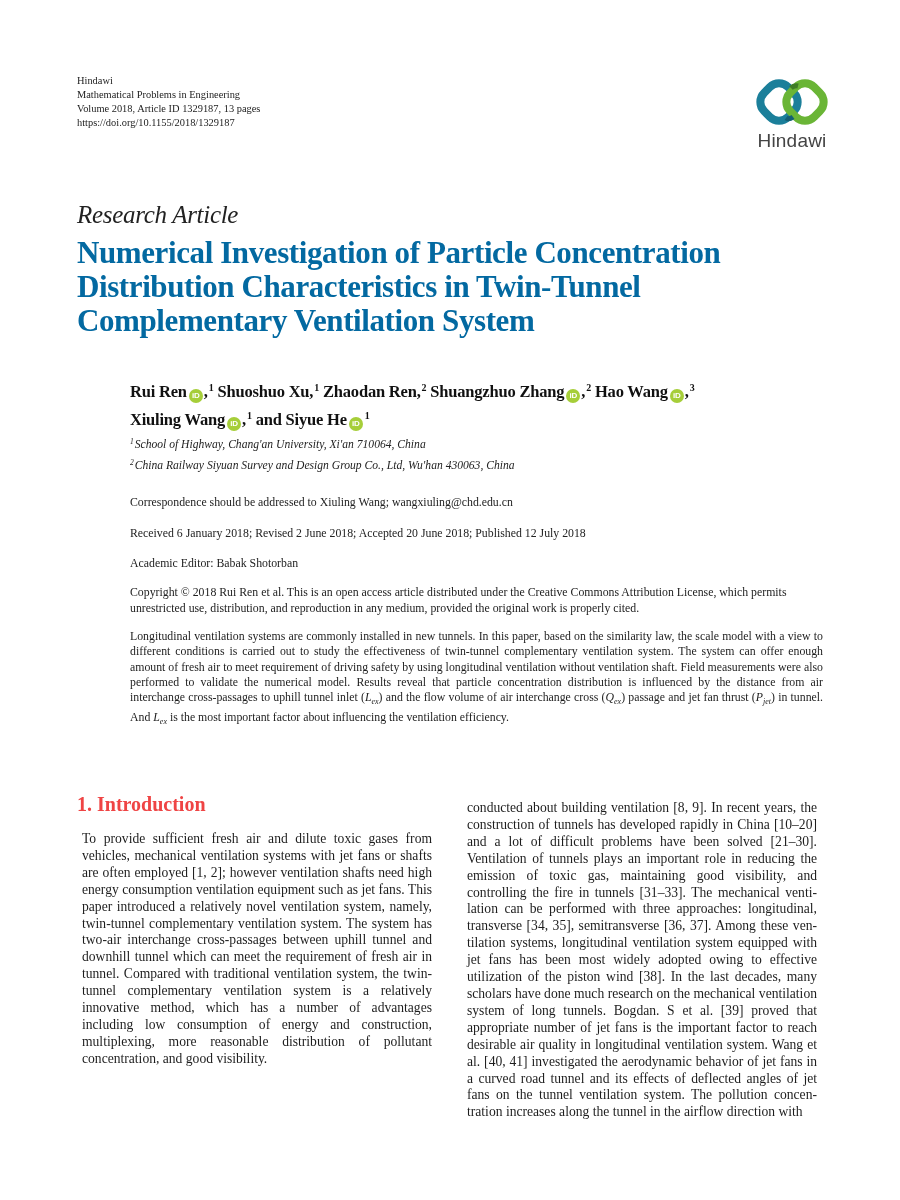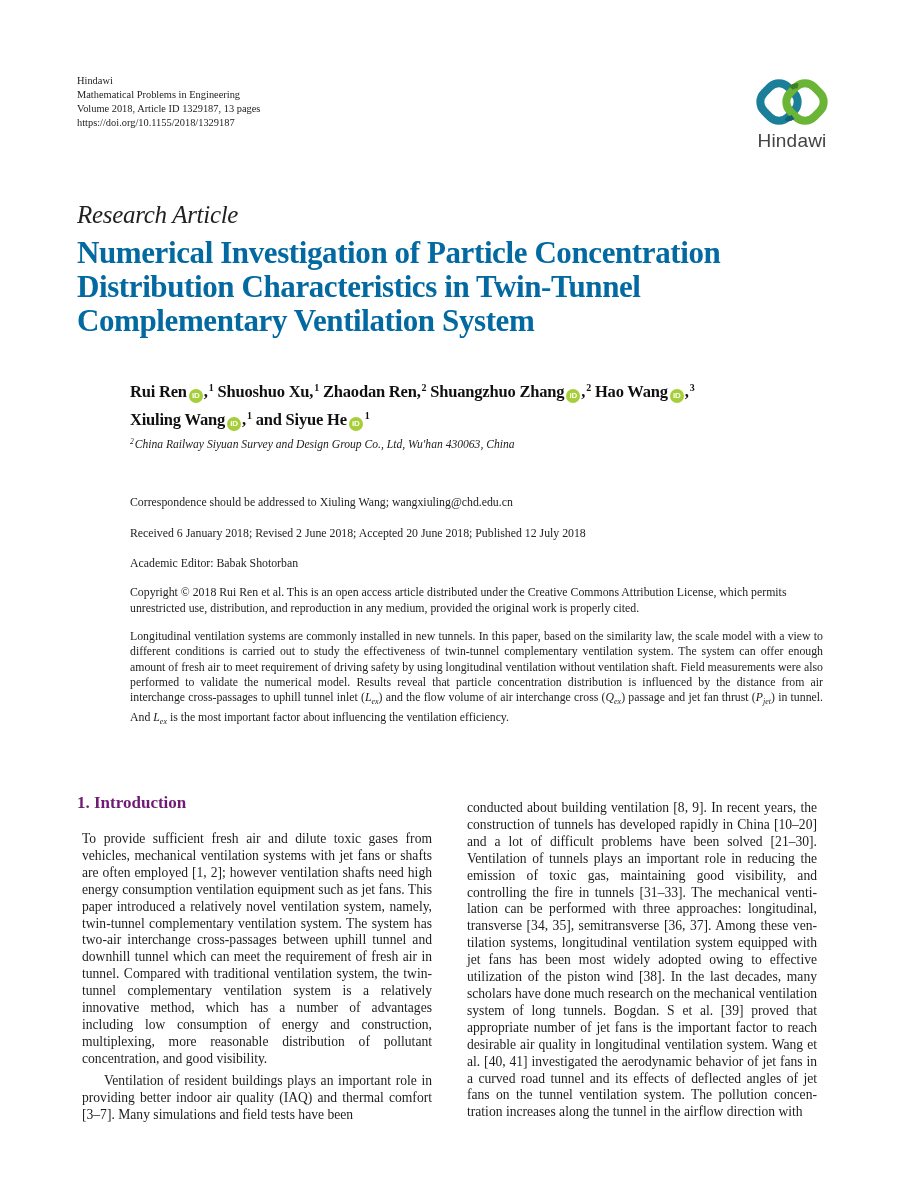--- a/index.html
+++ b/index.html
@@ -49,21 +49,21 @@
     position: absolute; left: 130px; width: 700px; font-size: 11.8px; color: #222;
   }
   .abstract {
     position: absolute; left: 130px; top: 629px; width: 693px;
     font-size: 11.8px; line-height: 15.3px; text-align: justify; color: #1d1d1d;
   }
   .abstract i.sym { font-style: italic; }
   .abstract sub { font-size: 8px; font-style: italic; }
   .section-head {
     position: absolute; left: 77px; top: 793px;
-    font-weight: bold; font-size: 17px; color: #701a75;
+    font-weight: bold; font-size: 20px; color: #ef4444;
   }
   .col {
     position: absolute; width: 360px; font-size: 13.6px; line-height: 16.9px;
     text-align: justify; color: #1d1d1d; hyphens: manual;
   }
   .col-left { left: 77px; top: 826px; }
   .col-right { left: 462px; top: 795px; }
   .col p { margin: 5px; }
   .col p.indent { text-indent: 22px; }
 </style>
@@ -100,32 +100,32 @@
   <span><span>Shuoshuo Xu</span><span>,</span><sup>1</sup></span>
   <span><span>Zhaodan Ren</span><span>,</span><sup>2</sup></span>
   <span><span>Shuangzhuo Zhang</span><span class="orcid">iD</span><span>,</span><sup>2</sup></span>
   <span><span>Hao Wang</span><span class="orcid">iD</span><span>,</span><sup>3</sup></span><br>
   <span><span>Xiuling Wang</span><span class="orcid">iD</span><span>,</span><sup>1</sup></span>
   <span>and</span>
   <span><span>Siyue He</span><span class="orcid">iD</span><sup>1</sup></span>
 </div>
 
 <div class="affils">
+  <div><sup>1</sup><span>School of Highway, Chang'an University, Xi'an 710064, China</span></div>
   <div><sup>2</sup><span>China Railway Siyuan Survey and Design Group Co., Ltd, Wu'han 430063, China</span></div>
 </div>
 
 <div class="meta" style="top:495px;">Correspondence should be addressed to Xiuling Wang; wangxiuling@chd.edu.cn</div>
 <div class="meta" style="top:526px;">Received 6 January 2018; Revised 2 June 2018; Accepted 20 June 2018; Published 12 July 2018</div>
 <div class="meta" style="top:556px;">Academic Editor: Babak Shotorban</div>
 <div class="meta" style="top:585px; line-height:15.5px;">Copyright © 2018 Rui Ren et al. This is an open access article distributed under the Creative Commons Attribution License, which permits unrestricted use, distribution, and reproduction in any medium, provided the original work is properly cited.</div>
 
 <div class="abstract"><span>Longitudinal ventilation systems are commonly installed in new tunnels. In this paper, based on the similarity law, the scale model with a view to different conditions is carried out to study the effectiveness of twin-tunnel complementary ventilation system. The system can offer enough amount of fresh air to meet requirement of driving safety by using longitudinal ventilation without ventilation shaft. Field measurements were also performed to validate the numerical model. Results reveal that particle concentration distribution is influenced by the distance from air interchange cross-passages to uphill tunnel inlet (</span><i class="sym">L</i><sub>ex</sub><span>) and the flow volume of air interchange cross (</span><i class="sym">Q</i><sub>ex</sub><span>) passage and jet fan thrust (</span><i class="sym">P</i><sub>jet</sub><span>) in tunnel. And </span><i class="sym">L</i><sub>ex</sub><span> is the most important factor about influencing the ventilation efficiency.</span></div>
 
 <div class="section-head">1. Introduction</div>
 
 <div class="col col-left">
   <p>To provide sufficient fresh air and dilute toxic gases from vehicles, mechanical ventilation systems with jet fans or shafts are often employed [1, 2]; however ventilation shafts need high energy consumption ventilation equipment such as jet fans. This paper introduced a relatively novel ventilation sys­tem, namely, twin-tunnel complementary ventilation system. The system has two-air interchange cross-passages between uphill tunnel and downhill tunnel which can meet the requirement of fresh air in tunnel. Compared with traditional ventilation system, the twin-tunnel complementary ventila­tion system is a relatively innovative method, which has a number of advantages including low consumption of energy and construction, multiplexing, more reasonable distribution of pollutant concentration, and good visibility.</p>
-  <p class="indent">Ventilation of resident buildings plays an important role in providing better indoor air quality (IAQ) and thermal comfort [3–7]. Many simulations and field tests have been</p>
 </div>
 
 <div class="col col-right">
   <p>conducted about building ventilation [8, 9]. In recent years, the construction of tunnels has developed rapidly in China [10–20] and a lot of difficult problems have been solved [21–30]. Ventilation of tunnels plays an important role in reducing the emission of toxic gas, maintaining good visibility, and controlling the fire in tunnels [31–33]. The mechanical venti­lation can be performed with three approaches: longitudinal, transverse [34, 35], semitransverse [36, 37]. Among these ven­tilation systems, longitudinal ventilation system equipped with jet fans has been most widely adopted owing to effective utilization of the piston wind [38]. In the last decades, many scholars have done much research on the mechanical venti­lation system of long tunnels. Bogdan. S et al. [39] proved that appropriate number of jet fans is the important factor to reach desirable air quality in longitudinal ventilation system. Wang et al. [40, 41] investigated the aerodynamic behavior of jet fans in a curved road tunnel and its effects of deflected angles of jet fans on the tunnel ventilation system. The pollution concen­tration increases along the tunnel in the airflow direction with</p>
 </div>
 
 </body></html>

